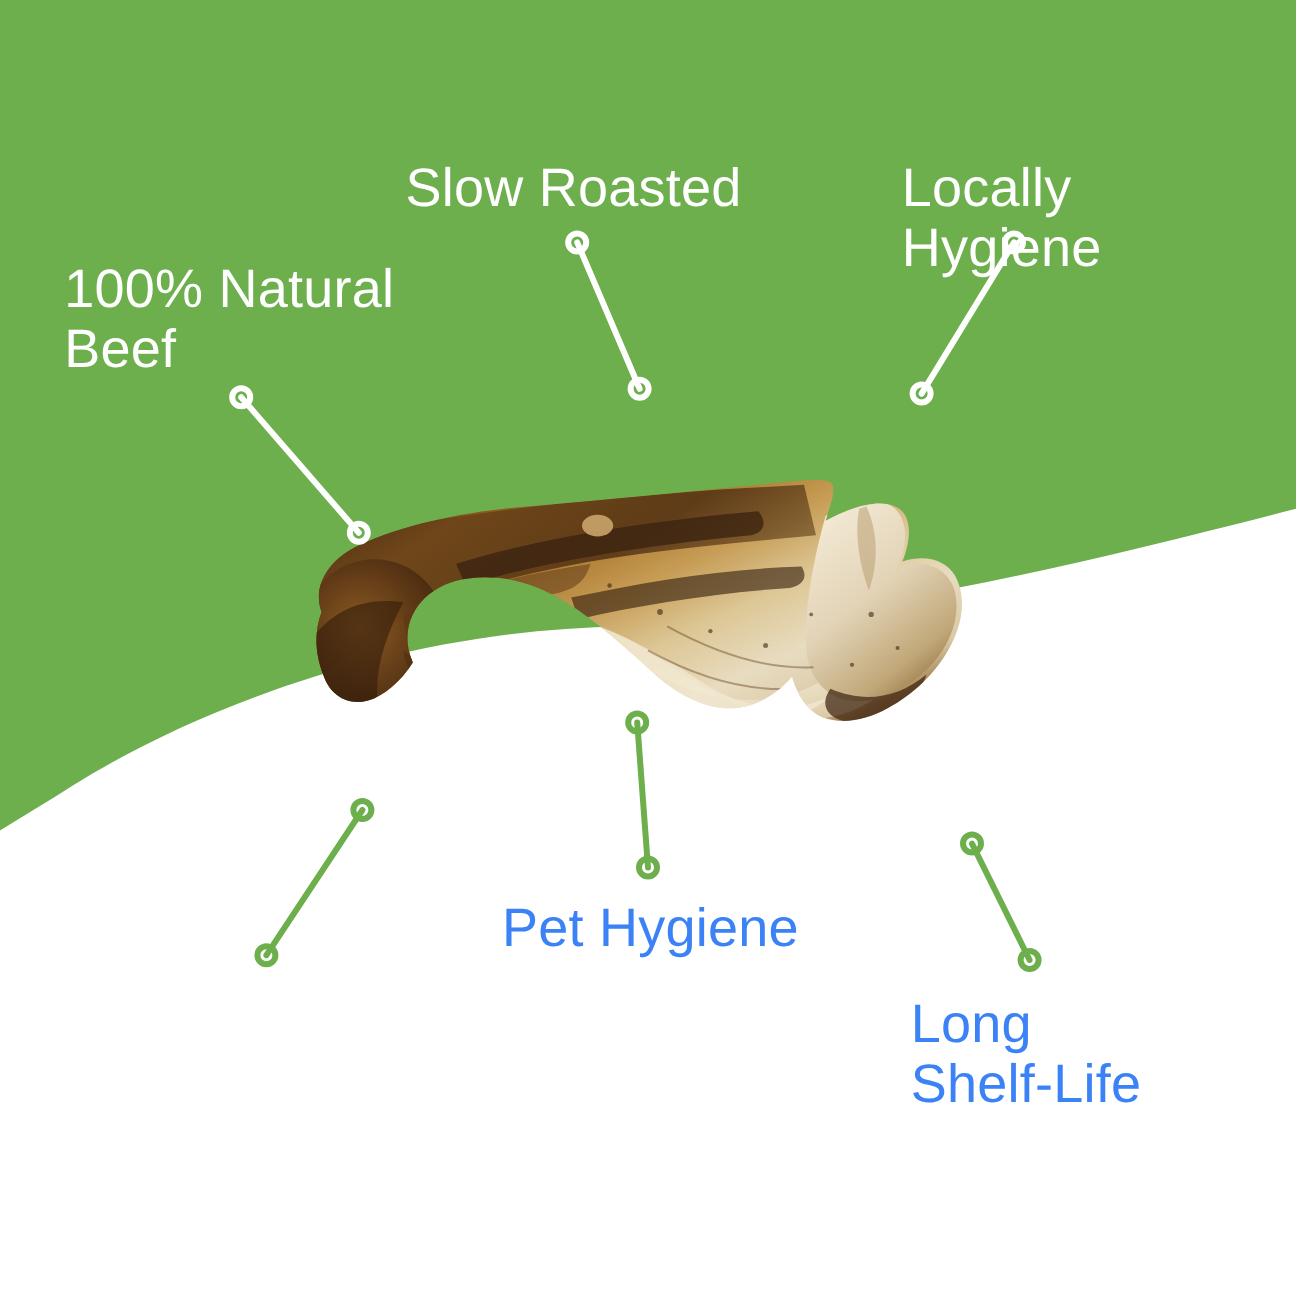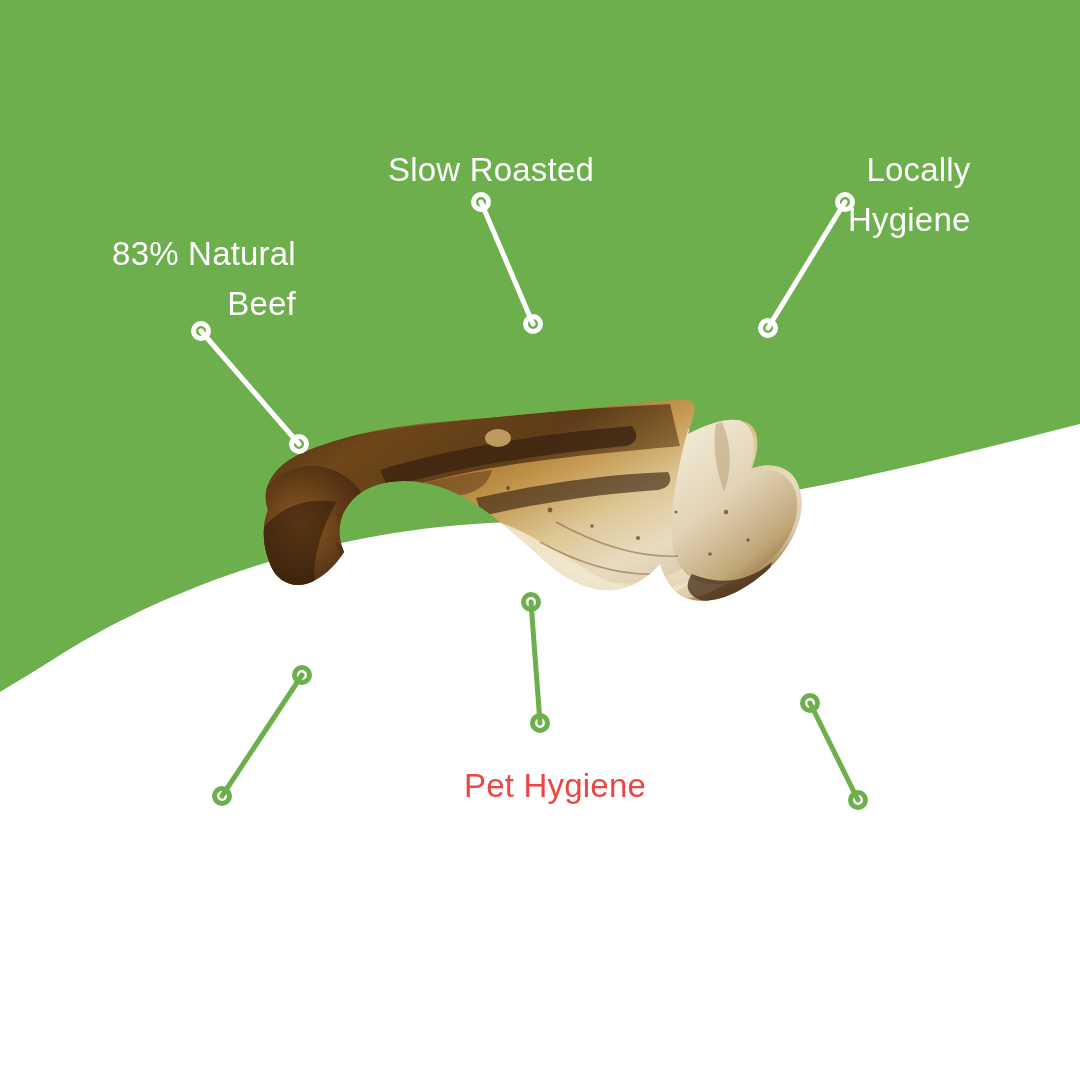--- a/index.html
+++ b/index.html
@@ -20,33 +20,33 @@
   
   #bg-layer {
     position: absolute;
     inset: 0;
     width: 1080px;
     height: 1080px;
   }
   
   .callout-label {
     position: absolute;
-    margin: 13px;
+    margin: 0;
     font-family: "Liberation Sans", sans-serif;
     font-weight: 400;
-    font-size: 33px;
+    font-size: 45px;
     line-height: 50px;
     letter-spacing: 0.2px;
     white-space: pre-line;
-    text-align: right;
+    text-align: left;
     transform: translateX(-50%);
     pointer-events: auto;
   }
   .callout-label.on-green { color: #ffffff; }
-  .callout-label.on-white { color: #ef4444; }
+  .callout-label.on-white { color: #3b82f6; }
 
   
   #connector-layer {
     position: absolute;
     inset: 0;
     width: 1080px;
     height: 1080px;
     pointer-events: none;
   }
   #connector-layer .conn-line,
@@ -254,24 +254,25 @@
       <circle class="conn-dot" cx="531" cy="602" r="7.5" fill="none" stroke="#6CAF4C" stroke-width="5"></circle>
       <circle class="conn-dot" cx="540" cy="723" r="7.5" fill="none" stroke="#6CAF4C" stroke-width="5"></circle>
     </g>
     <g>
       <line class="conn-line" x1="810" y1="703" x2="858" y2="800" stroke="#6CAF4C" stroke-width="5" stroke-linecap="round"></line>
       <circle class="conn-dot" cx="810" cy="703" r="7.5" fill="none" stroke="#6CAF4C" stroke-width="5"></circle>
       <circle class="conn-dot" cx="858" cy="800" r="7.5" fill="none" stroke="#6CAF4C" stroke-width="5"></circle>
     </g>
   </svg>
 
-  <p class="callout-label on-green" style="left:191px; top:216px;">83% Natural
+  <p class="callout-label on-green" style="left:191px; top:216px;">100% Natural
 Beef</p>
 
   <p class="callout-label on-green" style="left:478px; top:132px;">Slow Roasted</p>
 
   <p class="callout-label on-green" style="left:861px; top:132px;">Locally Hygiene</p>
 
 
   <p class="callout-label on-white" style="left:542px; top:748px;">Pet Hygiene</p>
 
+  <p class="callout-label on-white" style="left:866px; top:828px;">Long Shelf-Life</p>
 
 </div>
 
 </body></html>

